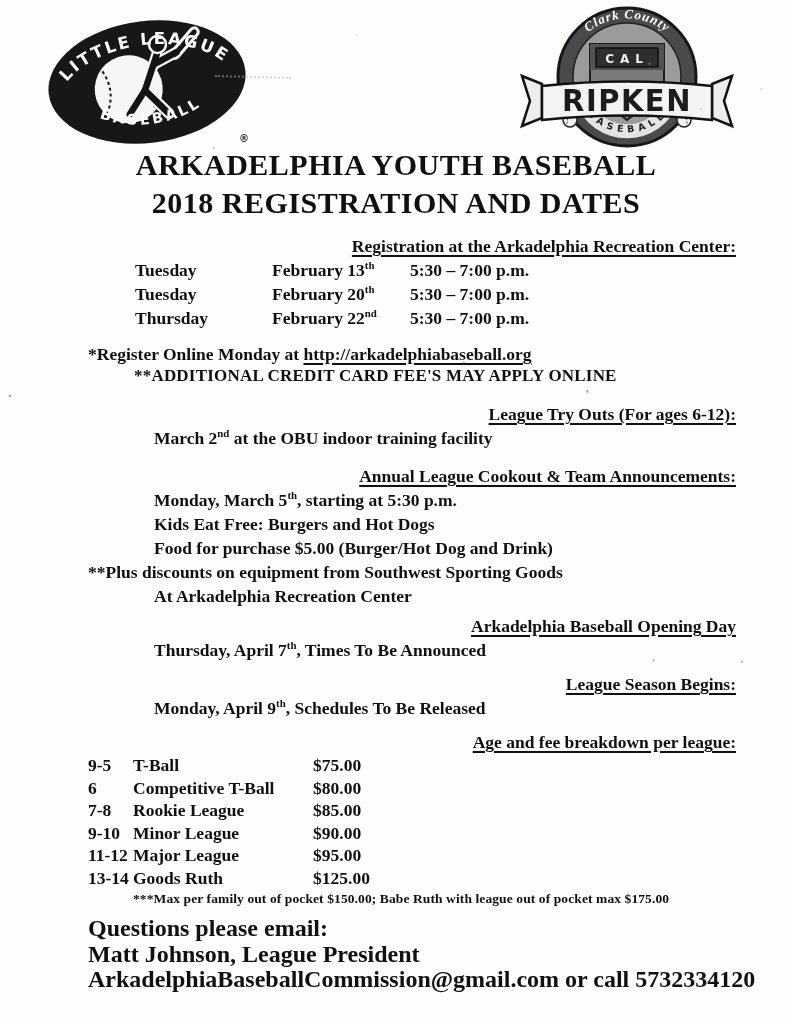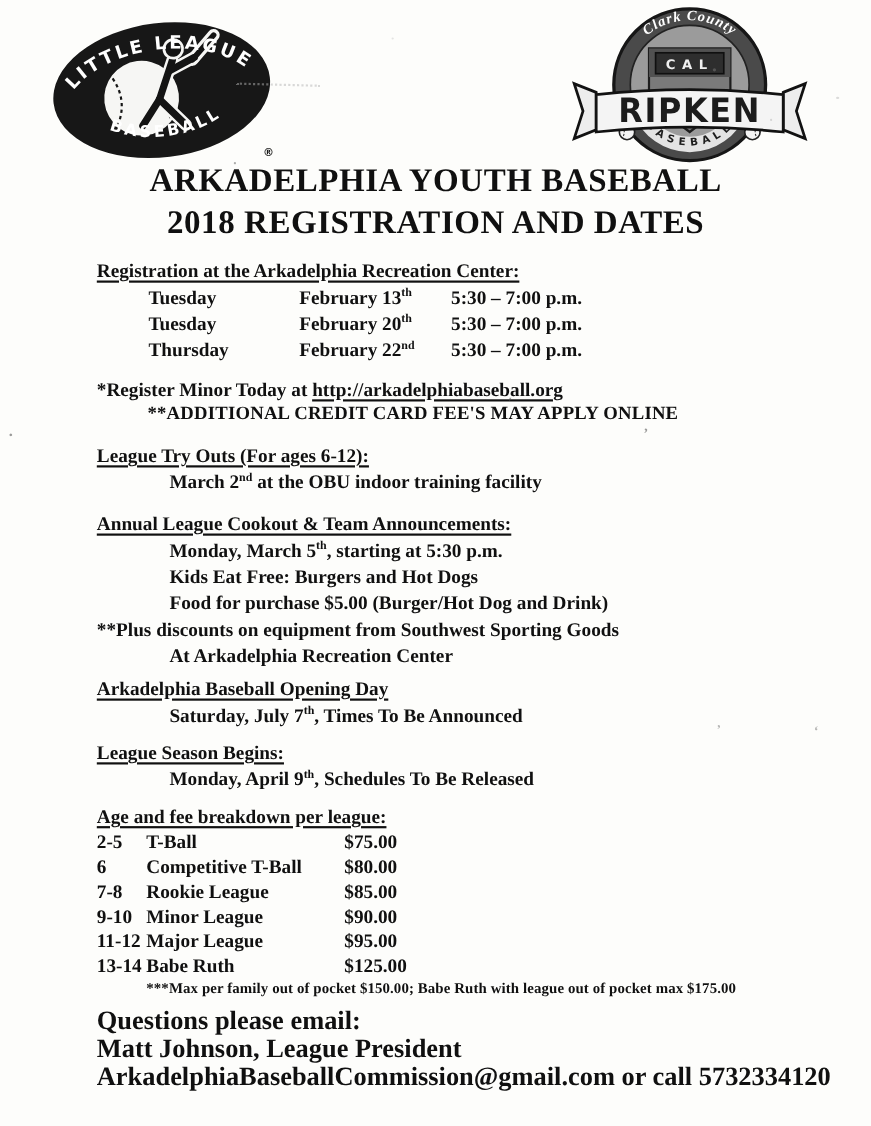--- a/index.html
+++ b/index.html
@@ -14,21 +14,21 @@
   .cr-logo { position:absolute; left:520px; top:4px; }
   .title-block {
     position:absolute; top:146px; left:0; width:100%;
     text-align:center; font-size:30px; line-height:38px; letter-spacing:.5px;
   }
   
   .content {
     position:absolute; left:88px; top:234px; width:648px;
     font-size:17.5px; line-height:24px;
   }
-  .h { text-decoration:underline; text-underline-offset:3px; text-decoration-thickness:1.6px; }
+  .h { text-decoration:underline; text-underline-offset:3px; text-decoration-thickness:1.6px;text-align:right; }
   .indent { margin-left:66px; }
   .regrow { display:grid; grid-template-columns:137px 138px auto; margin-left:47px; }
   .small-note { font-size:17px; line-height:20px; margin-left:46px; letter-spacing:.2px; }
   .mt12 { margin-top:12px; } .mt14 { margin-top:14px; } .mt16 { margin-top:16px; }
   .mt6 { margin-top:6px; } .mt10 { margin-top:10px; }
   .u { text-decoration:underline; text-underline-offset:3px; text-decoration-thickness:1.6px; }
   sup { font-size:62%; vertical-align:super; line-height:0; }
   .feerow { display:grid; grid-template-columns:45px 180px auto; line-height:22.5px; }
   .fee-note { font-size:13.5px; line-height:19px; margin-left:45px; letter-spacing:.1px; }
   .contact { position:absolute; left:88px; top:916px; font-size:24px; line-height:25.5px; }
@@ -136,42 +136,42 @@
       <span>Tuesday</span>
       <span><span>February 20</span><sup>th</sup></span>
       <span>5:30 – 7:00 p.m.</span>
     </div>
     <div class="regrow">
       <span>Thursday</span>
       <span><span>February 22</span><sup>nd</sup></span>
       <span>5:30 – 7:00 p.m.</span>
     </div>
 
-    <div class="mt12"><span>*Register Minor Today at </span><span class="u">http://arkadelphiabaseball.org</span></div>
+    <div class="mt12"><span>*Register Online Monday at </span><span class="u">http://arkadelphiabaseball.org</span></div>
     <div class="small-note">**ADDITIONAL CREDIT CARD FEE'S MAY APPLY ONLINE</div>
 
     <div class="h mt16">League Try Outs (For ages 6-12):</div>
     <div class="indent"><span>March 2</span><sup>nd</sup><span> at the OBU indoor training facility</span></div>
 
     <div class="h mt14">Annual League Cookout &amp; Team Announcements:</div>
     <div class="indent"><span>Monday, March 5</span><sup>th</sup><span>, starting at 5:30 p.m.</span></div>
     <div class="indent">Kids Eat Free: Burgers and Hot Dogs</div>
     <div class="indent">Food for purchase $5.00 (Burger/Hot Dog and Drink)</div>
     <div>**Plus discounts on equipment from Southwest Sporting Goods</div>
     <div class="indent">At Arkadelphia Recreation Center</div>
 
     <div class="h mt6">Arkadelphia Baseball Opening Day</div>
-    <div class="indent"><span>Saturday, July 7</span><sup>th</sup><span>, Times To Be Announced</span></div>
+    <div class="indent"><span>Thursday, April 7</span><sup>th</sup><span>, Times To Be Announced</span></div>
 
     <div class="h mt10">League Season Begins:</div>
     <div class="indent"><span>Monday, April 9</span><sup>th</sup><span>, Schedules To Be Released</span></div>
 
     <div class="h mt10">Age and fee breakdown per league:</div>
     <div class="feerow">
-      <span>2-5</span>
+      <span>9-5</span>
       <span>T-Ball</span>
       <span>$75.00</span>
     </div>
     <div class="feerow">
       <span>6</span>
       <span>Competitive T-Ball</span>
       <span>$80.00</span>
     </div>
     <div class="feerow">
       <span>7-8</span>
@@ -183,21 +183,21 @@
       <span>Minor League</span>
       <span>$90.00</span>
     </div>
     <div class="feerow">
       <span>11-12</span>
       <span>Major League</span>
       <span>$95.00</span>
     </div>
     <div class="feerow">
       <span>13-14</span>
-      <span>Babe Ruth</span>
+      <span>Goods Ruth</span>
       <span>$125.00</span>
     </div>
     <div class="fee-note">***Max per family out of pocket $150.00; Babe Ruth with league out of pocket max $175.00</div>
   </div>
 
   <div class="contact">
     <div>Questions please email:</div>
     <div>Matt Johnson, League President</div>
     <div>ArkadelphiaBaseballCommission@gmail.com or call 5732334120</div>
   </div>

